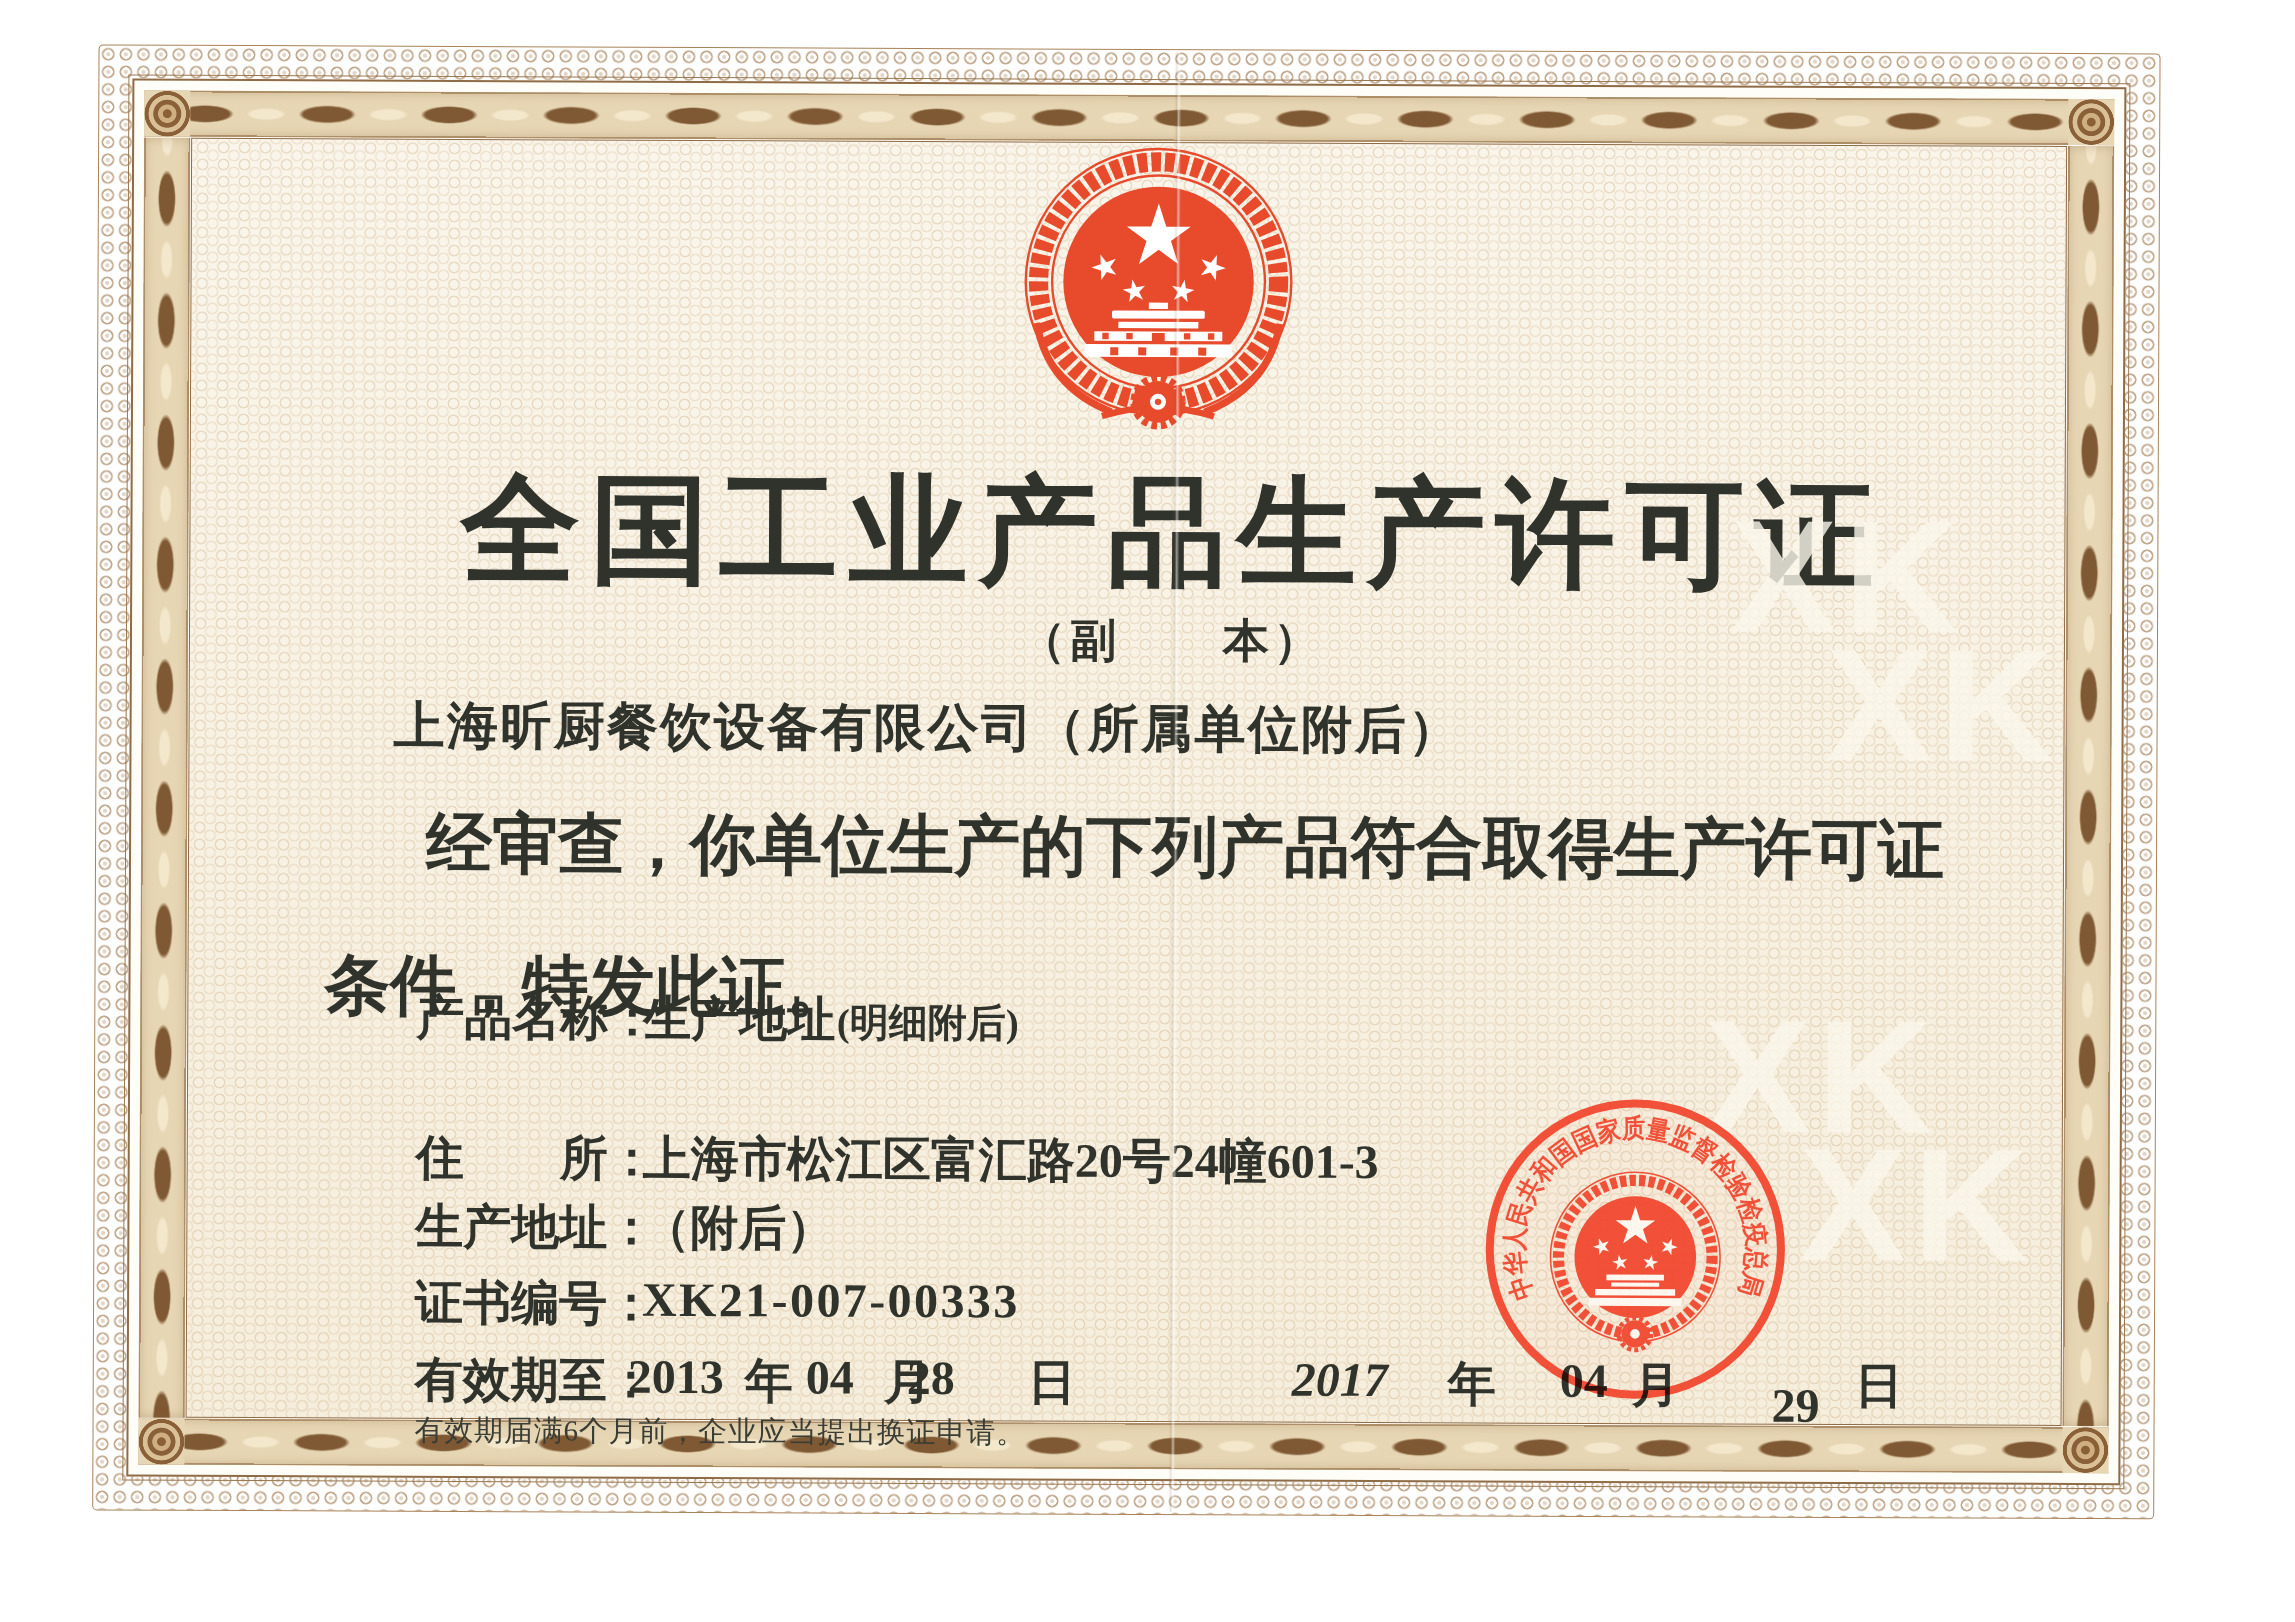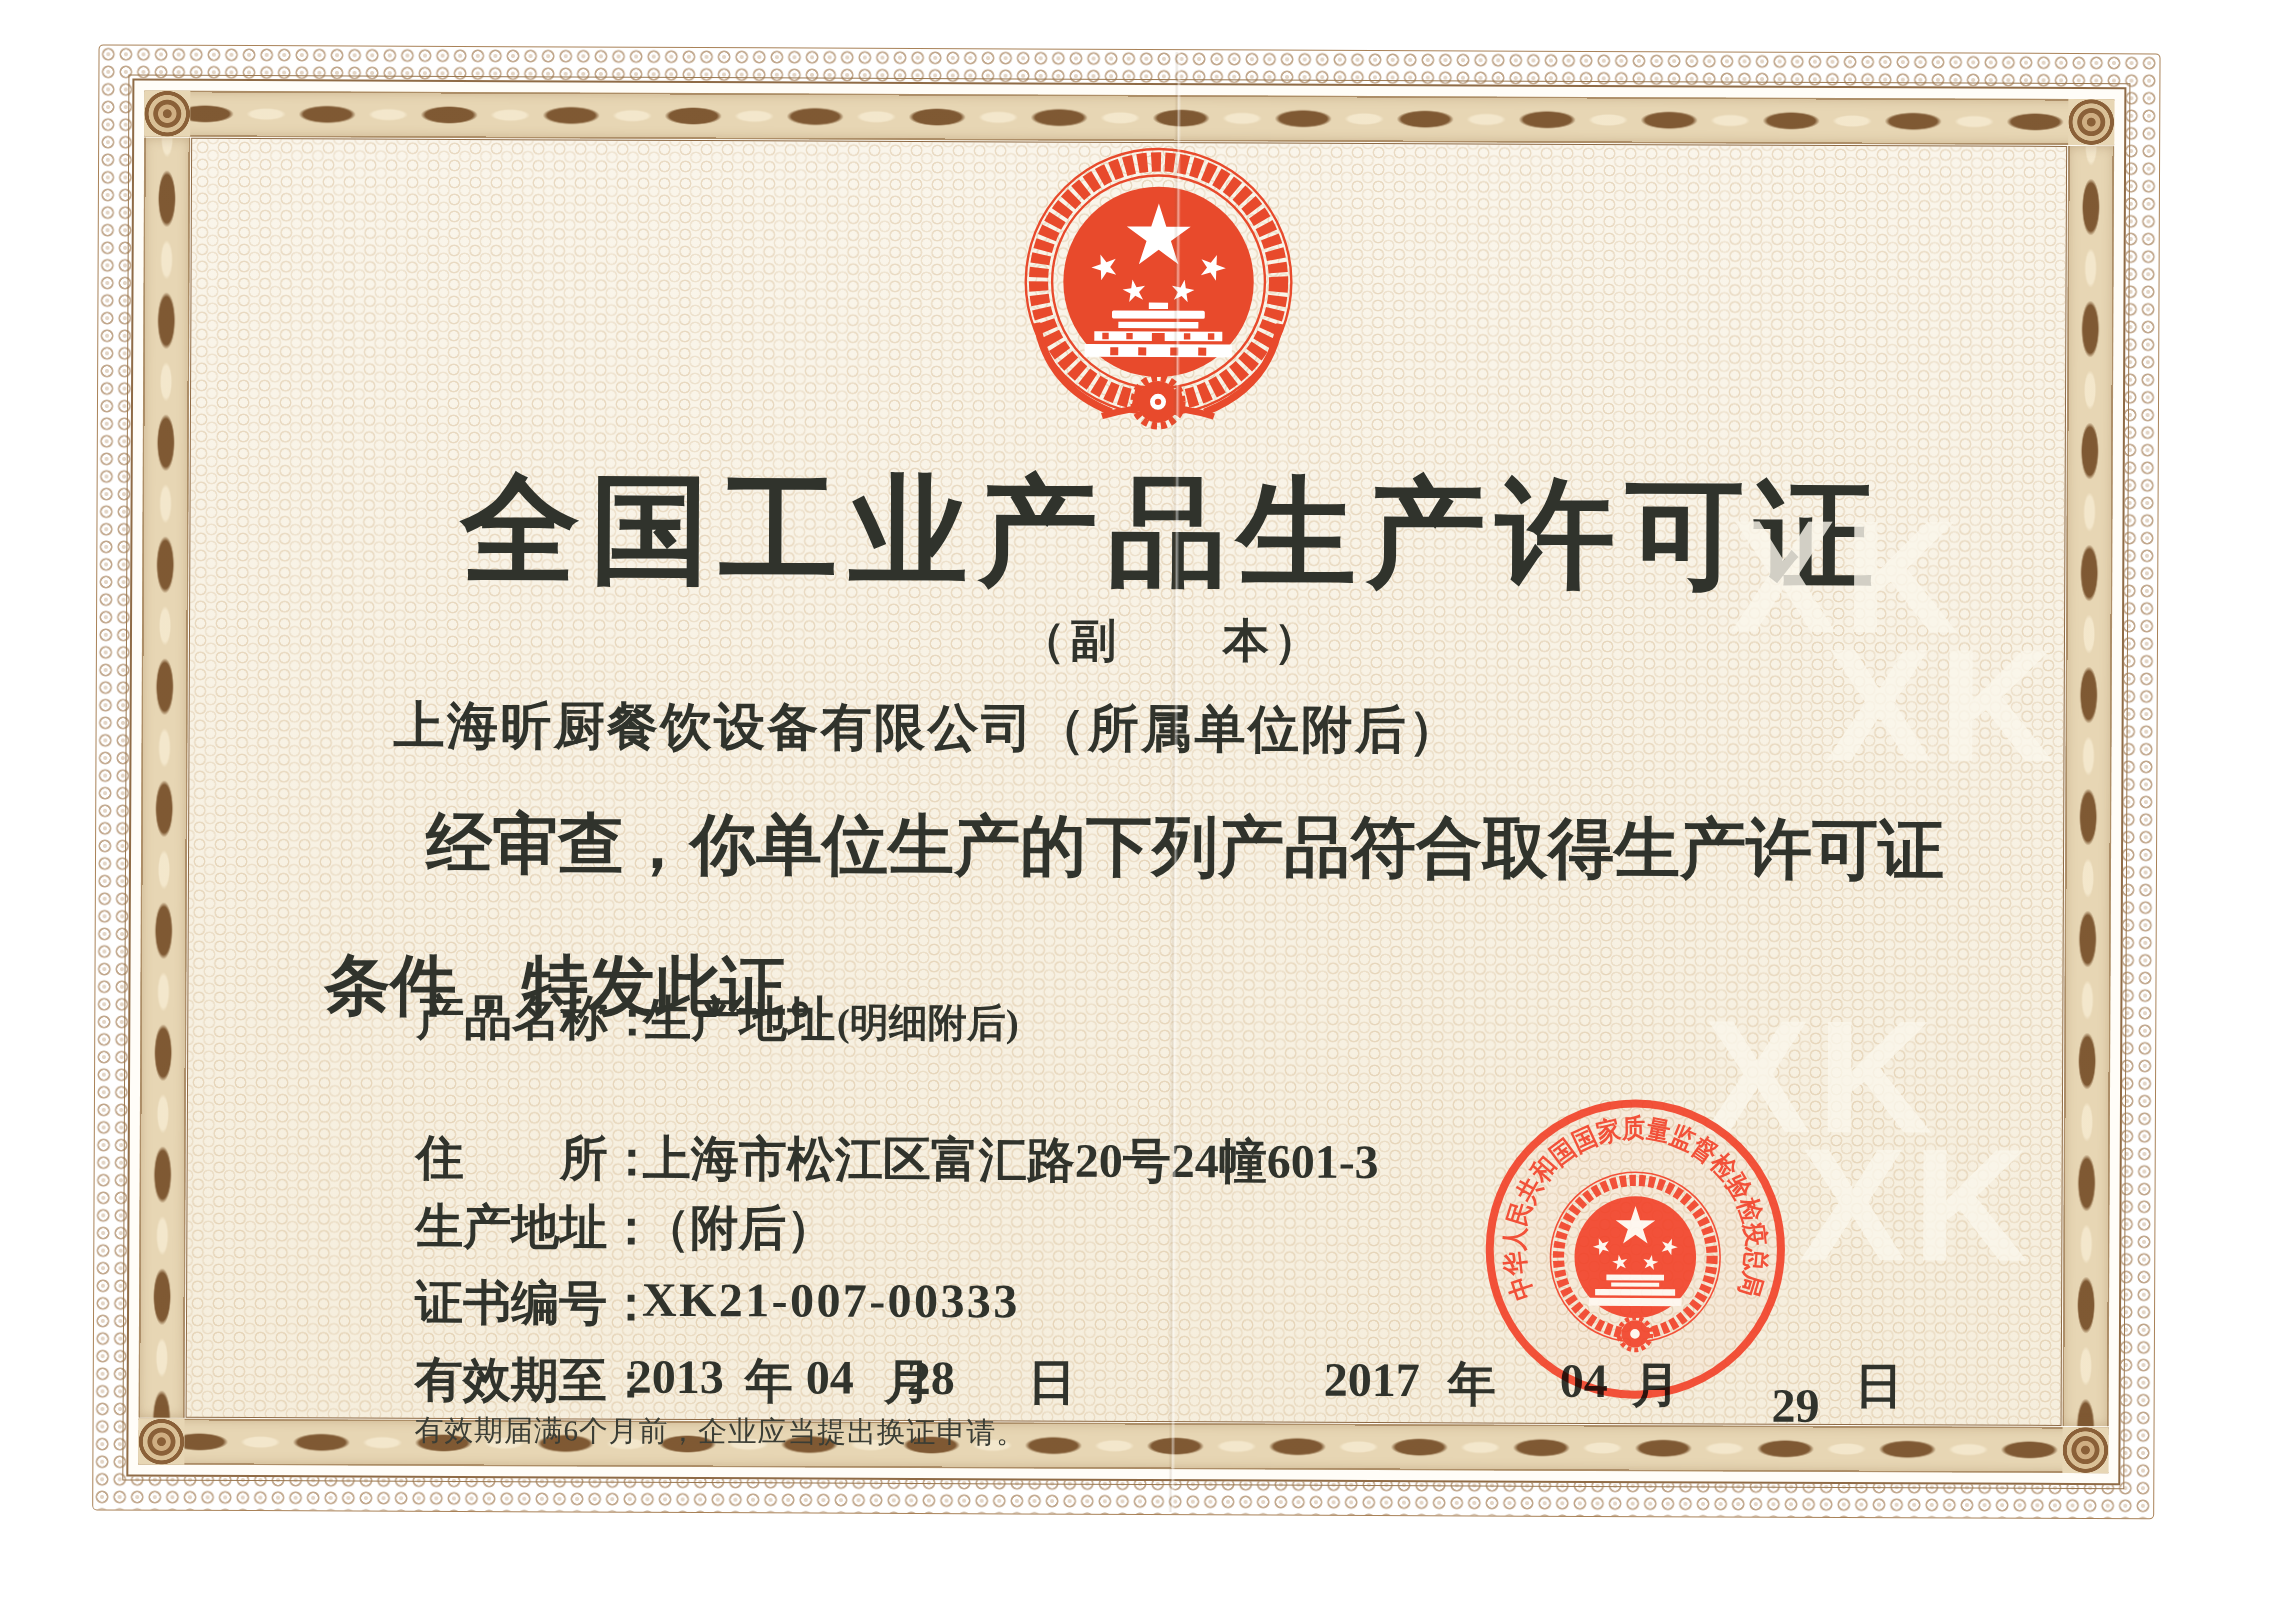--- a/index.html
+++ b/index.html
@@ -100,21 +100,21 @@
   .para1{position:absolute;left:331px;top:753px;font-size:66px;font-weight:bold;white-space:nowrap;}
   .para2{position:absolute;left:230px;top:895px;font-size:66px;font-weight:bold;white-space:nowrap;}
   .row{position:absolute;left:0;right:0;height:64px;font-size:48px;font-weight:bold;}
   .r0{top:940px;} .r1{top:1080px;} .r2{top:1149px;} .r3{top:1225px;} .r4{top:1302px;}
   .lbl{position:absolute;left:322px;white-space:nowrap;}
   .val{position:absolute;left:549px;white-space:nowrap;}
   .note{font-size:39px;margin-left:1.6px;margin-top:36px;}
   .mono-num{letter-spacing:2.4px;}
   .vp,.ip{position:absolute;white-space:nowrap;}
   .vp0{left:535px;} .vp1{left:652px;} .vp2{left:713px;} .vp3{left:791px;} .vp4{left:814px;} .vp5{left:935px;}
-  .ip0{left:1231px;} .ip1{left:1355px;} .ip2{left:1467px;} .ip3{left:1539px;} .ip4{left:1679px;margin-top:24px;} .ip5{left:1762px;}
+  .ip0{left:1199px;font-style:italic;} .ip1{left:1355px;} .ip2{left:1467px;} .ip3{left:1539px;} .ip4{left:1679px;margin-top:24px;} .ip5{left:1762px;}
   .footnote{position:absolute;left:322px;top:1365px;font-size:29px;font-weight:normal;letter-spacing:0.8px;white-space:nowrap;color:#3a3d35;}
   .seal{position:absolute;left:1382px;top:1038px;width:320px;height:320px;z-index:6;opacity:.88;mix-blend-mode:multiply;}
 </style>
 </head>
 <body>
 
 <div class="cert">
   <div class="lace"></div>
   <div class="frame-outer"></div>
   <div class="band-top"></div>

